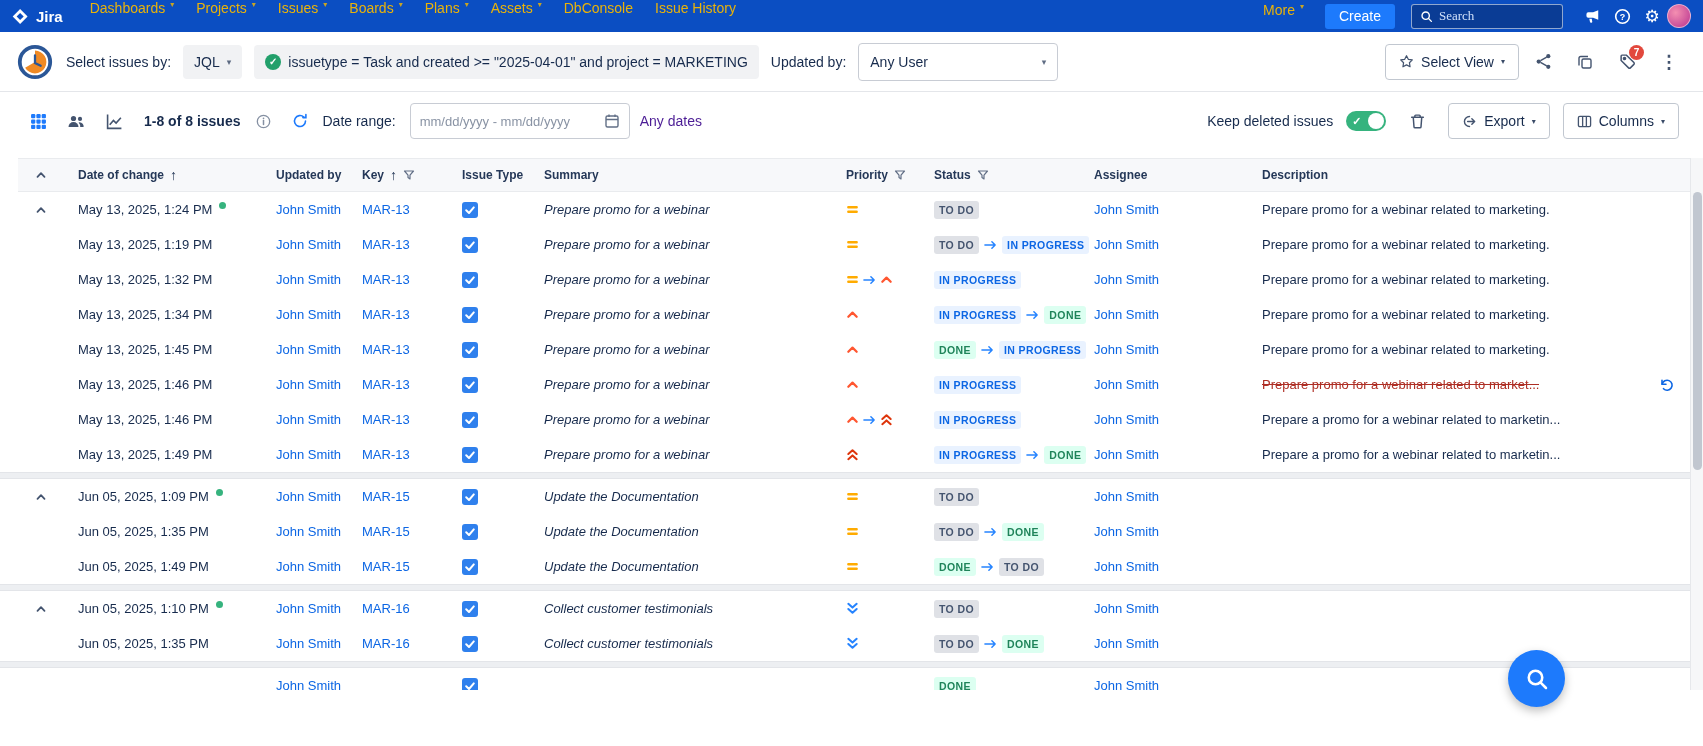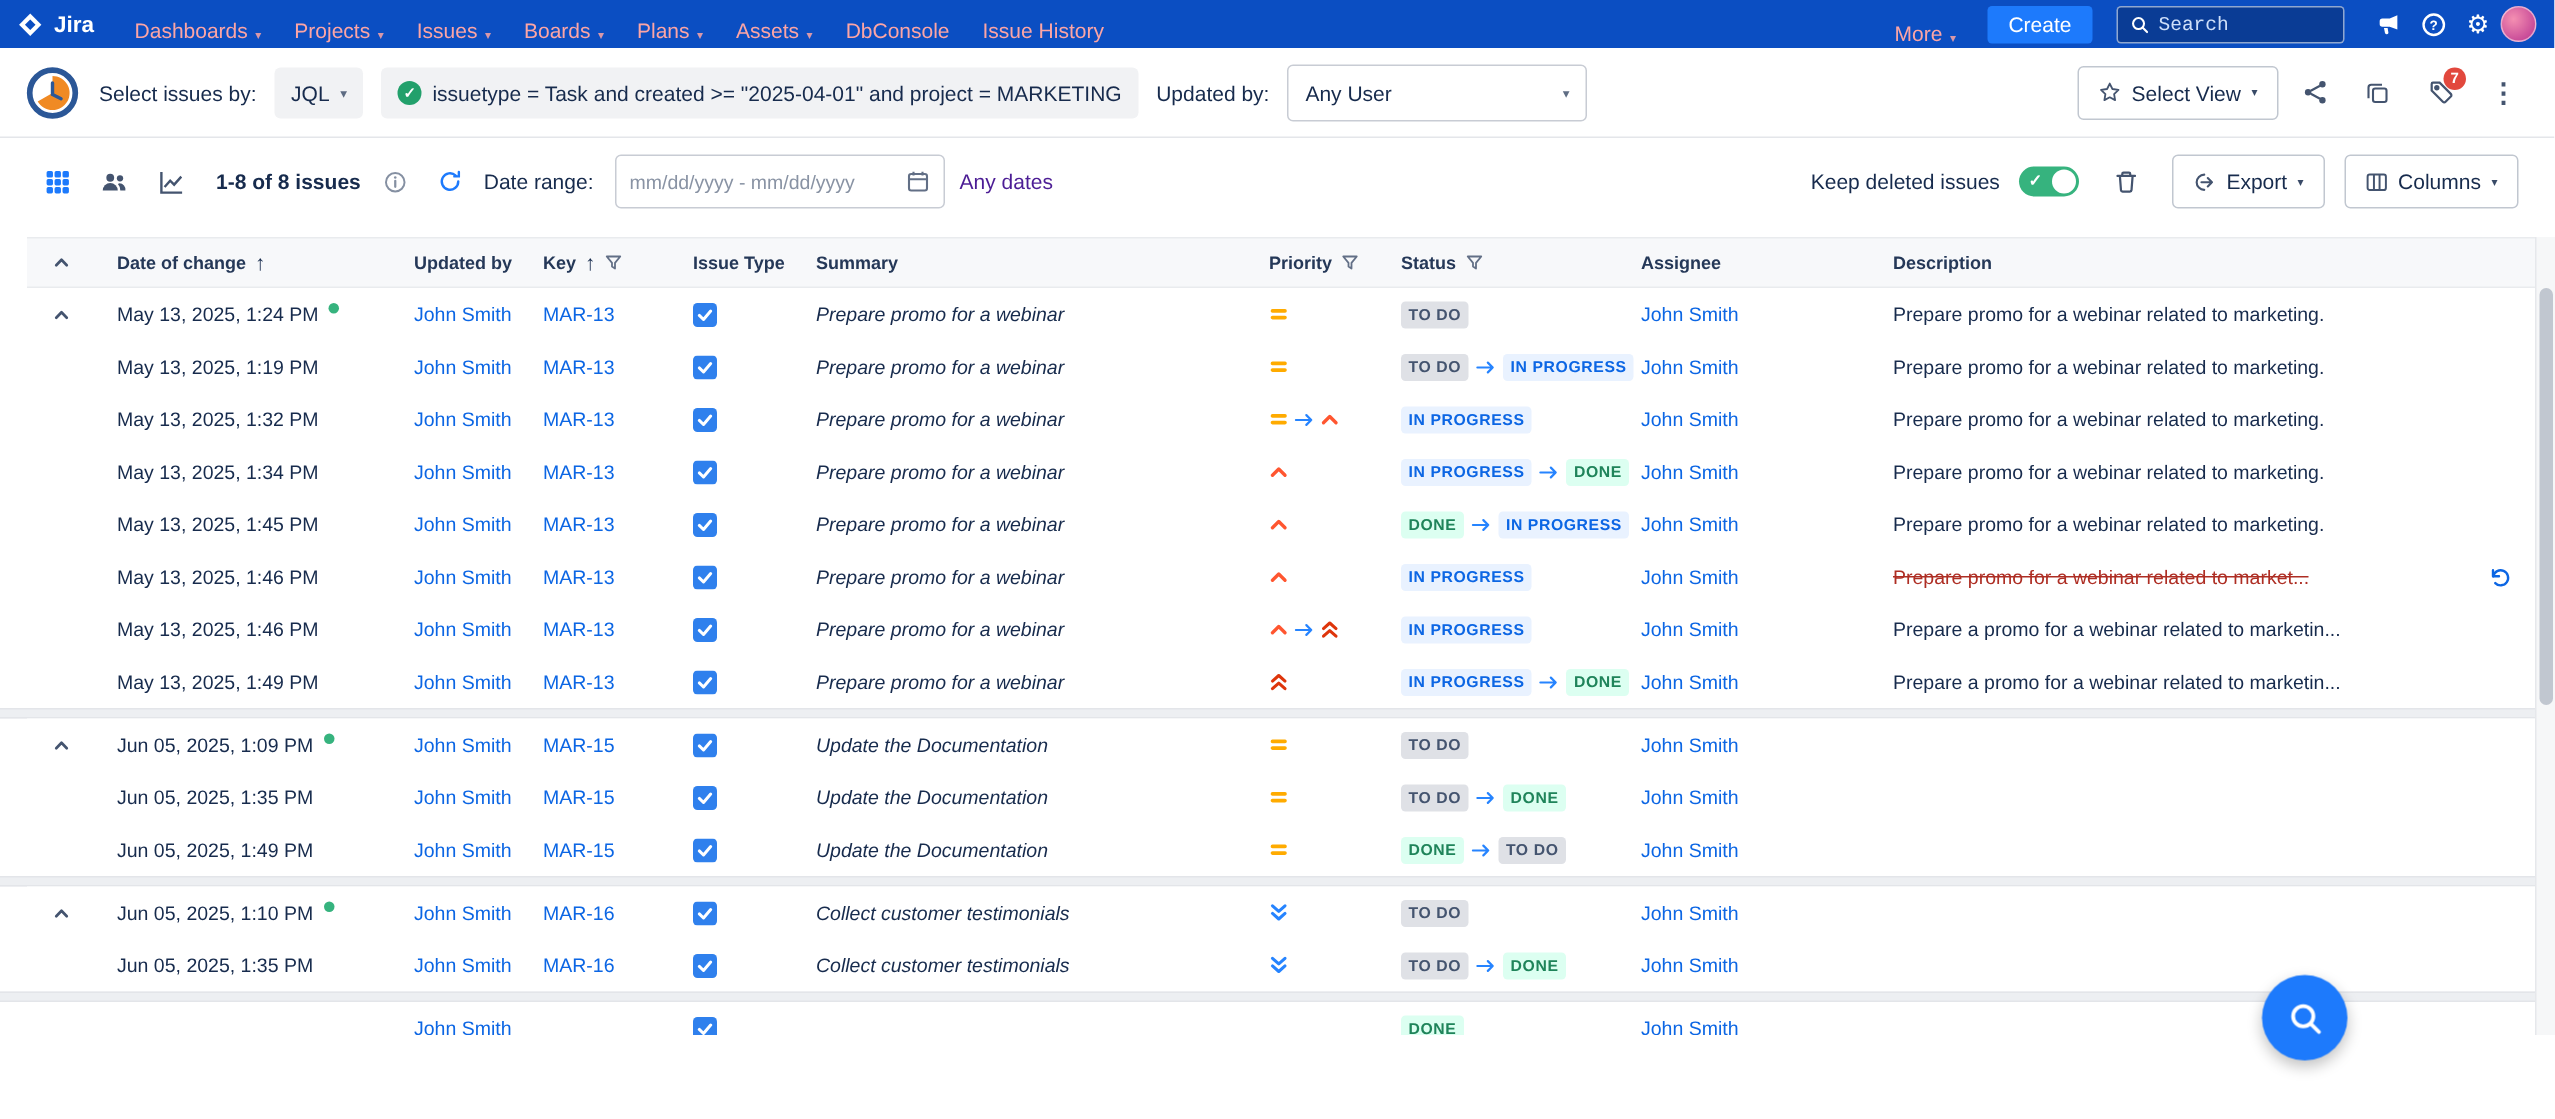--- a/index.html
+++ b/index.html
@@ -2,26 +2,26 @@
 <html><head>
 <meta charset="utf-8">
 <style>
   * { box-sizing: border-box; margin: 0; padding: 0; }
   html, body { width: 1703px; height: 746px; overflow: hidden; background: #fff; font-family: "Liberation Sans", sans-serif; }
 
   
   .topnav { height: 32px; background: #0B4EC2; display: flex; align-items: center; padding: 0 12px; color: #fff; }
   .brand { display: flex; align-items: center; gap: 7px; margin-right: 16px; font-size: 15px; font-weight: bold; cursor: pointer; }
   .nav-items { display: flex; height: 100%; }
-  .nav-item { display: flex; align-items: flex-end; gap: 5px; padding: 0 11px; font-size: 14px; color: #fca5a5; cursor: pointer; white-space: nowrap; text-decoration: none; height: 28px; }
+  .nav-item { display: flex; align-items: flex-start; gap: 5px; padding: 0 11px; font-size: 14px; color: #eab308; cursor: pointer; white-space: nowrap; text-decoration: none; height: 28px; }
   .chev { font-size: 8px; opacity: .85; }
   .nav-spacer { flex: 1; }
   .create-btn { background: #1D7AFC; color: #fff; border: none; border-radius: 3px; font-size: 14px; padding: 0 14px; margin: 0 16px 0 10px; cursor: pointer; height: 25px; font-family: inherit; }
   .nav-search { display: flex; align-items: center; gap: 6px; background: rgba(9,30,66,0.35); border: 1px solid rgba(255,255,255,0.55); border-radius: 3px; height: 25px; padding: 0 8px; width: 152px; margin-right: 14px; }
-  .nav-search input { background: transparent; border: none; outline: none; color: #e5e5e5; font-size: 13px; width: 100%; font-family: Liberation Mono, monospace; }
+  .nav-search input { background: transparent; border: none; outline: none; color: #e5e5e5; font-size: 13px; width: 100%; font-family: Liberation Serif, serif; }
   .nav-search input::placeholder { color: #CFE0FA; }
   .nav-ic { width: 30px; height: 28px; display: flex; align-items: center; justify-content: center; cursor: pointer; }
   .gear-glyph { font-size: 17px; color: #fff; line-height: 1; }
   .avatar { width: 24px; height: 24px; border-radius: 50%; background: radial-gradient(circle at 35% 35%, #F48FB1, #B8338F); margin-left: auto; border: 1px solid rgba(255,255,255,.5); cursor: pointer; flex: none; }
 
   
   .filterbar { height: 60px; display: flex; align-items: center; gap: 12px; padding: 0 16px; border-bottom: 1px solid #E4E6EA; background: #fff; }
   .fb-label { font-size: 14px; color: #172B4D; white-space: nowrap; }
   .chip { display: flex; align-items: center; gap: 7px; background: #F1F2F4; border-radius: 4px; padding: 9px 11px; font-size: 14px; color: #172B4D; cursor: pointer; white-space: nowrap; }
   .chip .chev { color: #44546F; font-size: 9px; }

